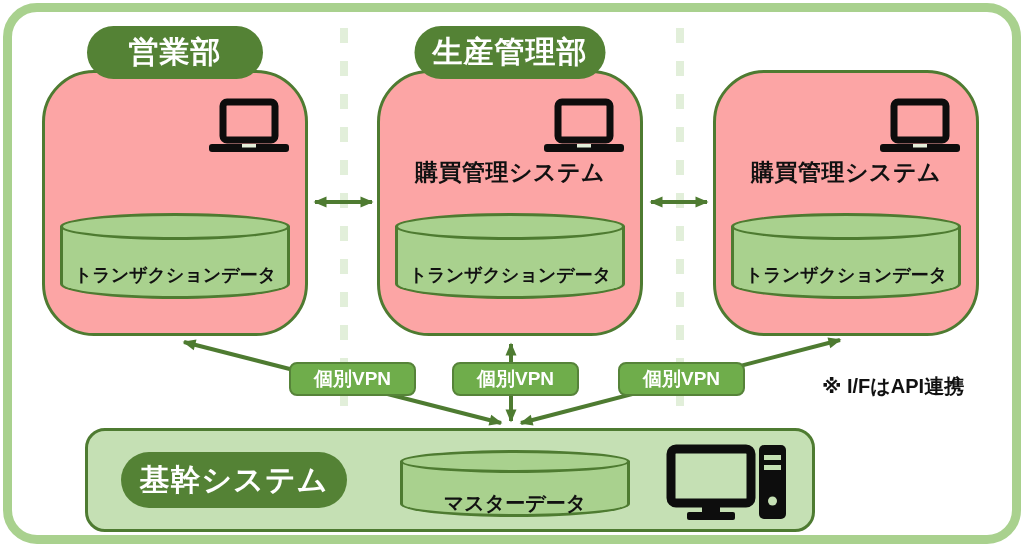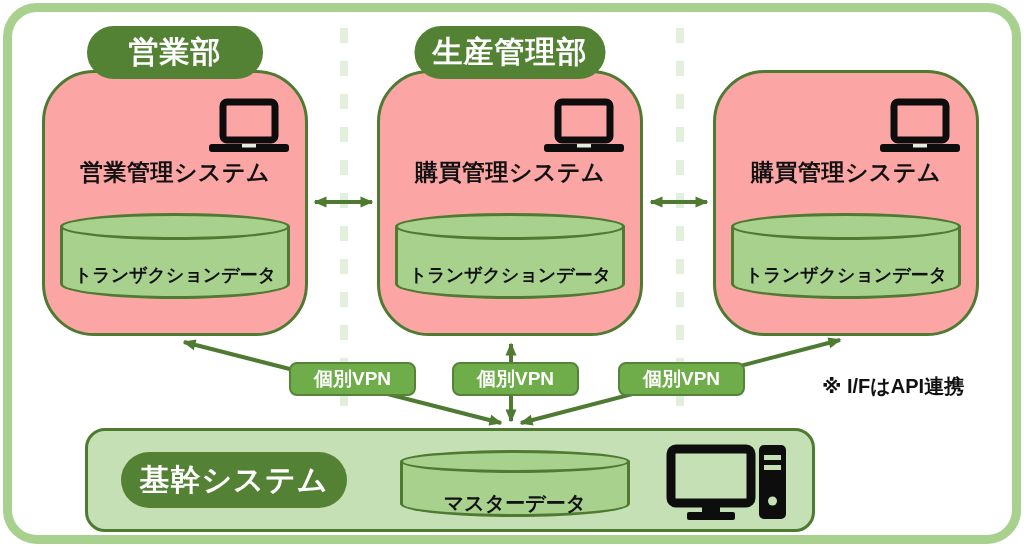--- a/index.html
+++ b/index.html
@@ -110,21 +110,20 @@
     <line x1="840" y1="340" x2="521" y2="423" stroke-width="3.5" marker-start="url(#ah)" marker-end="url(#ah)"></line>
   </svg>
 
   <div class="card c1">
     <div class="pill">営業部</div>
     <svg class="laptop" viewBox="0 0 80 55" xmlns="http://www.w3.org/2000/svg">
       <rect x="14" y="4" width="52" height="38" rx="4" fill="none" stroke="#0d0d0d" stroke-width="7"></rect>
       <rect x="0" y="46" width="80" height="8" rx="3" fill="#0d0d0d"></rect>
       <rect x="33" y="46" width="14" height="3.5" fill="#e3efda"></rect>
     </svg>
-    <div class="sys">営業管理システム</div>
     <div class="cyl">
       <div class="cyl-body"></div>
       <div class="cyl-top"></div>
       <div class="cyl-label">トランザクションデータ</div>
     </div>
   </div>
 
   <div class="card c2">
     <div class="pill">生産管理部</div>
     <svg class="laptop" viewBox="0 0 80 55" xmlns="http://www.w3.org/2000/svg">

